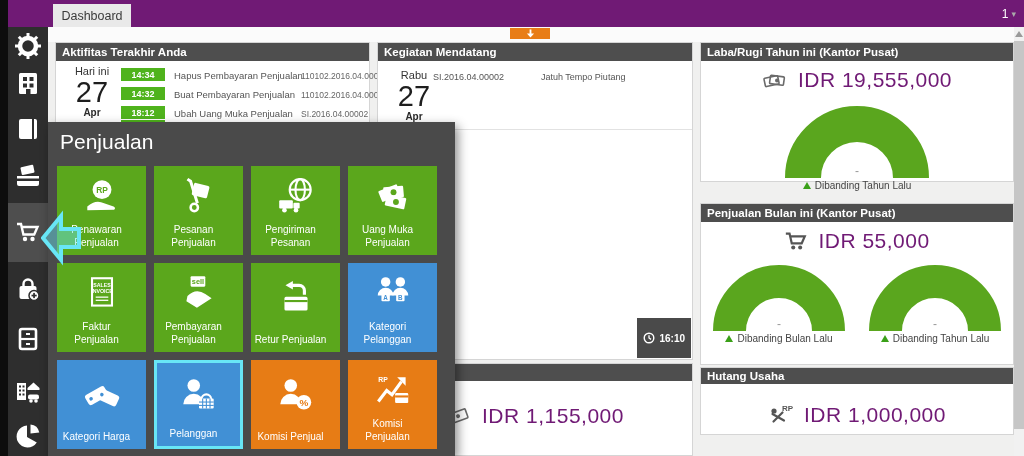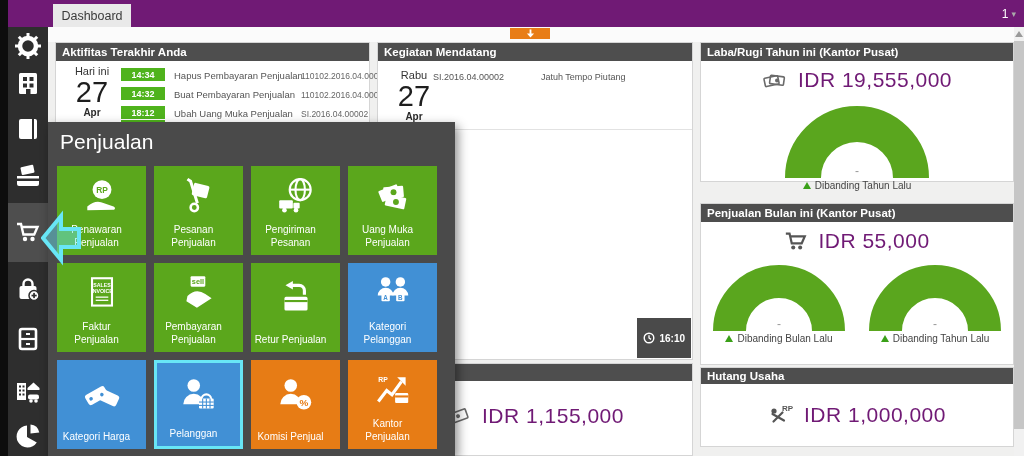--- a/index.html
+++ b/index.html
@@ -292,21 +292,21 @@
           </div>
         <div class="dash">-</div>
         <div class="caption">
           <span class="uparrow"></span>
           <span>Dibanding Tahun Lalu</span>
         </div>
       </div>
     </div>
   </div>
 
-  <div class="panel" style="left:652px;top:340px;width:314px;height:80px;">
+  <div class="panel" style="left:652px;top:340px;width:314px;height:68px;">
     <div class="phead" style="height:16px;line-height:16px;">Hutang Usaha</div>
     <div class="valrow" style="margin-top:18px;">
       <svg width="26" height="26" viewBox="0 0 26 26">
         <text x="14" y="9" font-size="8" font-weight="bold" fill="#555">RP</text>
         <circle cx="6" cy="9" r="2.6" fill="#555"></circle>
         <g stroke="#555" stroke-width="2.2" stroke-linecap="round">
           <line x1="4.5" y1="12" x2="16" y2="18.5"></line>
             <line x1="5.5" y1="19.5" x2="14.5" y2="10.5"></line>
         </g>
       </svg>
@@ -494,17 +494,17 @@
     <div class="tile orange">
       <div class="ticon">
           <svg width="42" height="42" viewBox="0 0 40 40">
         <text x="6" y="11" font-size="6.5" font-weight="bold" fill="#fff">RP</text>
         <path d="M6 30 L14 19.5 l5 4 L28 11" stroke="#fff" stroke-width="3" fill="none"></path>
         <polygon points="24,7 32,7 32,15" fill="#fff"></polygon>
         <rect x="22" y="22" width="12.5" height="9.5" rx="1" fill="#fff"></rect>
         <rect x="22" y="24.2" width="12.5" height="2" fill="#e77c15"></rect>
       </svg>
         </div>
-      <div class="tlabel">Kantor Penjualan</div>
+      <div class="tlabel">Komisi Penjualan</div>
     </div>
 
   </div>
 </div>
 
 </body></html>

